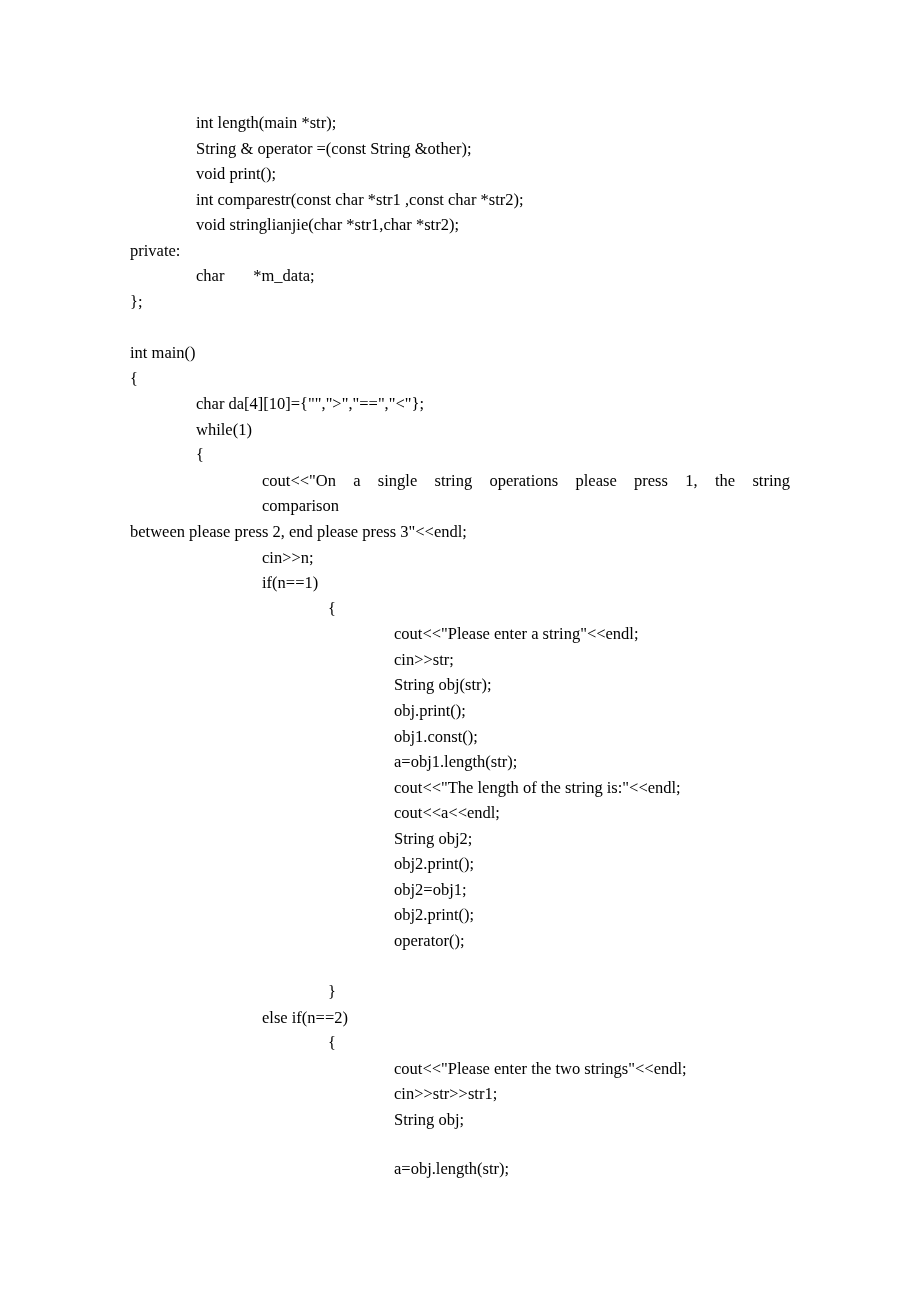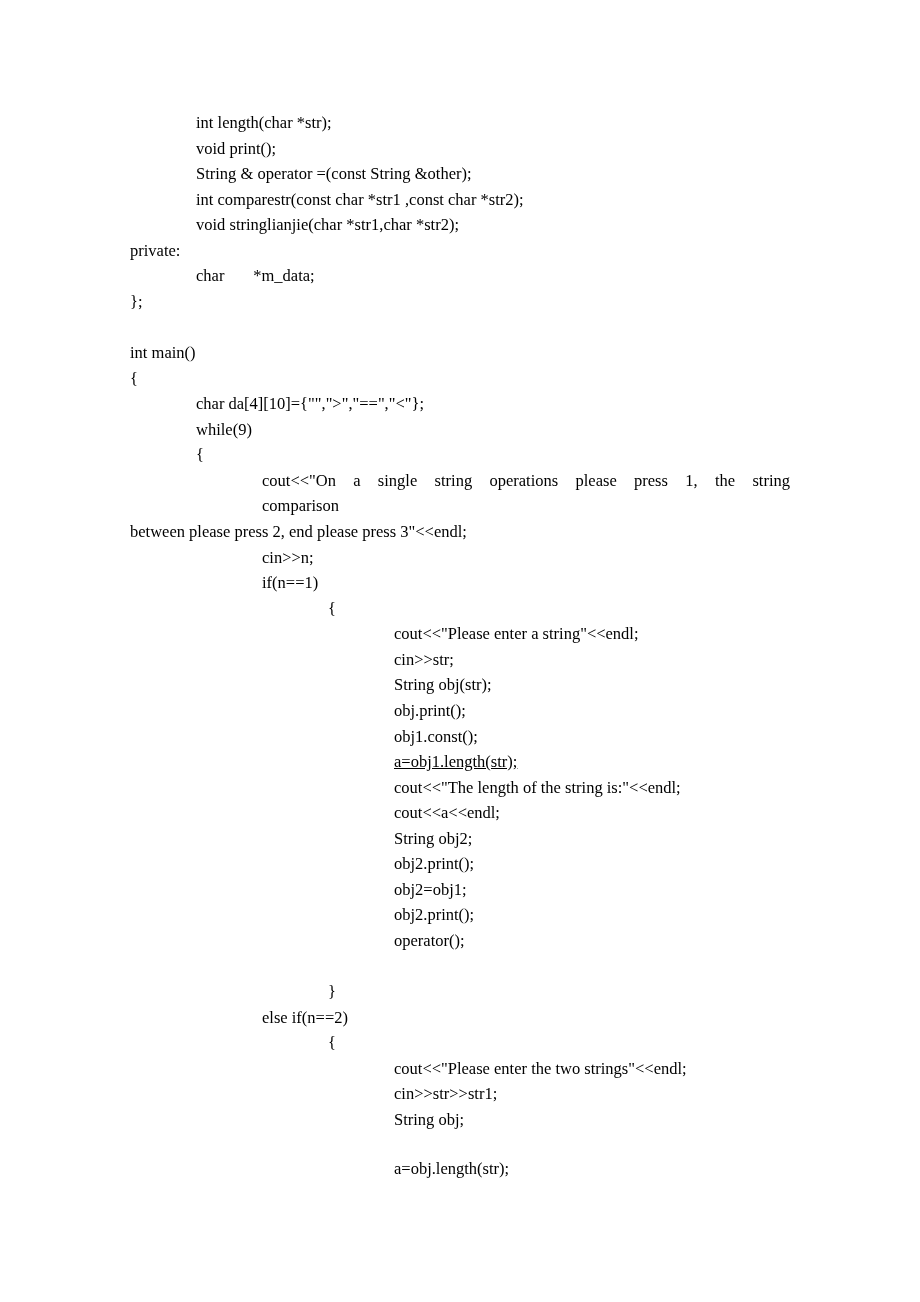--- a/index.html
+++ b/index.html
@@ -24,45 +24,45 @@
   .justified {
     text-align: justify;
     text-align-last: justify;
   }
 </style>
 </head>
 <body>
 
 <div class="page">
   <div id="code-block">
-      <div class="code-line" style="padding-left: 66px;">int length(char *str);</div>
+      <div class="code-line" style="padding-left: 66px;">int length(main *str);</div>
+      <div class="code-line" style="padding-left: 66px;">String &amp; operator =(const String &amp;other);</div>
       <div class="code-line" style="padding-left: 66px;">void print();</div>
-      <div class="code-line" style="padding-left: 66px;">String &amp; operator =(const String &amp;other);</div>
       <div class="code-line" style="padding-left: 66px;">int comparestr(const char *str1 ,const char *str2);</div>
       <div class="code-line" style="padding-left: 66px;">void stringlianjie(char *str1,char *str2);</div>
       <div class="code-line" style="padding-left: 0px;">private:</div>
       <div class="code-line" style="padding-left: 66px;">char       *m_data;</div>
       <div class="code-line" style="padding-left: 0px;">};</div>
       <div class="code-line" style="padding-left: 0px;"> </div>
       <div class="code-line" style="padding-left: 0px;">int main()</div>
       <div class="code-line" style="padding-left: 0px;">{</div>
       <div class="code-line" style="padding-left: 66px;">char da[4][10]={"","&gt;","==","&lt;"};</div>
-      <div class="code-line" style="padding-left: 66px;">while(9)</div>
+      <div class="code-line" style="padding-left: 66px;">while(1)</div>
       <div class="code-line" style="padding-left: 66px;">{</div>
       <div class="code-line justified" style="padding-left: 132px;">cout&lt;&lt;"On  a  single  string  operations  please  press  1,  the  string  comparison</div>
       <div class="code-line" style="padding-left: 0px;">between please press 2, end please press 3"&lt;&lt;endl;</div>
       <div class="code-line" style="padding-left: 132px;">cin&gt;&gt;n;</div>
       <div class="code-line" style="padding-left: 132px;">if(n==1)</div>
       <div class="code-line" style="padding-left: 198px;">{</div>
       <div class="code-line" style="padding-left: 264px;">cout&lt;&lt;"Please enter a string"&lt;&lt;endl;</div>
       <div class="code-line" style="padding-left: 264px;">cin&gt;&gt;str;</div>
       <div class="code-line" style="padding-left: 264px;">String obj(str);</div>
       <div class="code-line" style="padding-left: 264px;">obj.print();</div>
       <div class="code-line" style="padding-left: 264px;">obj1.const();</div>
-      <div class="code-line" style="padding-left: 264px; text-decoration: underline;">a=obj1.length(str);</div>
+      <div class="code-line" style="padding-left: 264px;">a=obj1.length(str);</div>
       <div class="code-line" style="padding-left: 264px;">cout&lt;&lt;"The length of the string is:"&lt;&lt;endl;</div>
       <div class="code-line" style="padding-left: 264px;">cout&lt;&lt;a&lt;&lt;endl;</div>
       <div class="code-line" style="padding-left: 264px;">String obj2;</div>
       <div class="code-line" style="padding-left: 264px;">obj2.print();</div>
       <div class="code-line" style="padding-left: 264px;">obj2=obj1;</div>
       <div class="code-line" style="padding-left: 264px;">obj2.print();</div>
       <div class="code-line" style="padding-left: 264px;">operator();</div>
       <div class="code-line" style="padding-left: 0px;"> </div>
       <div class="code-line" style="padding-left: 198px;">}</div>
       <div class="code-line" style="padding-left: 132px;">else if(n==2)</div>

